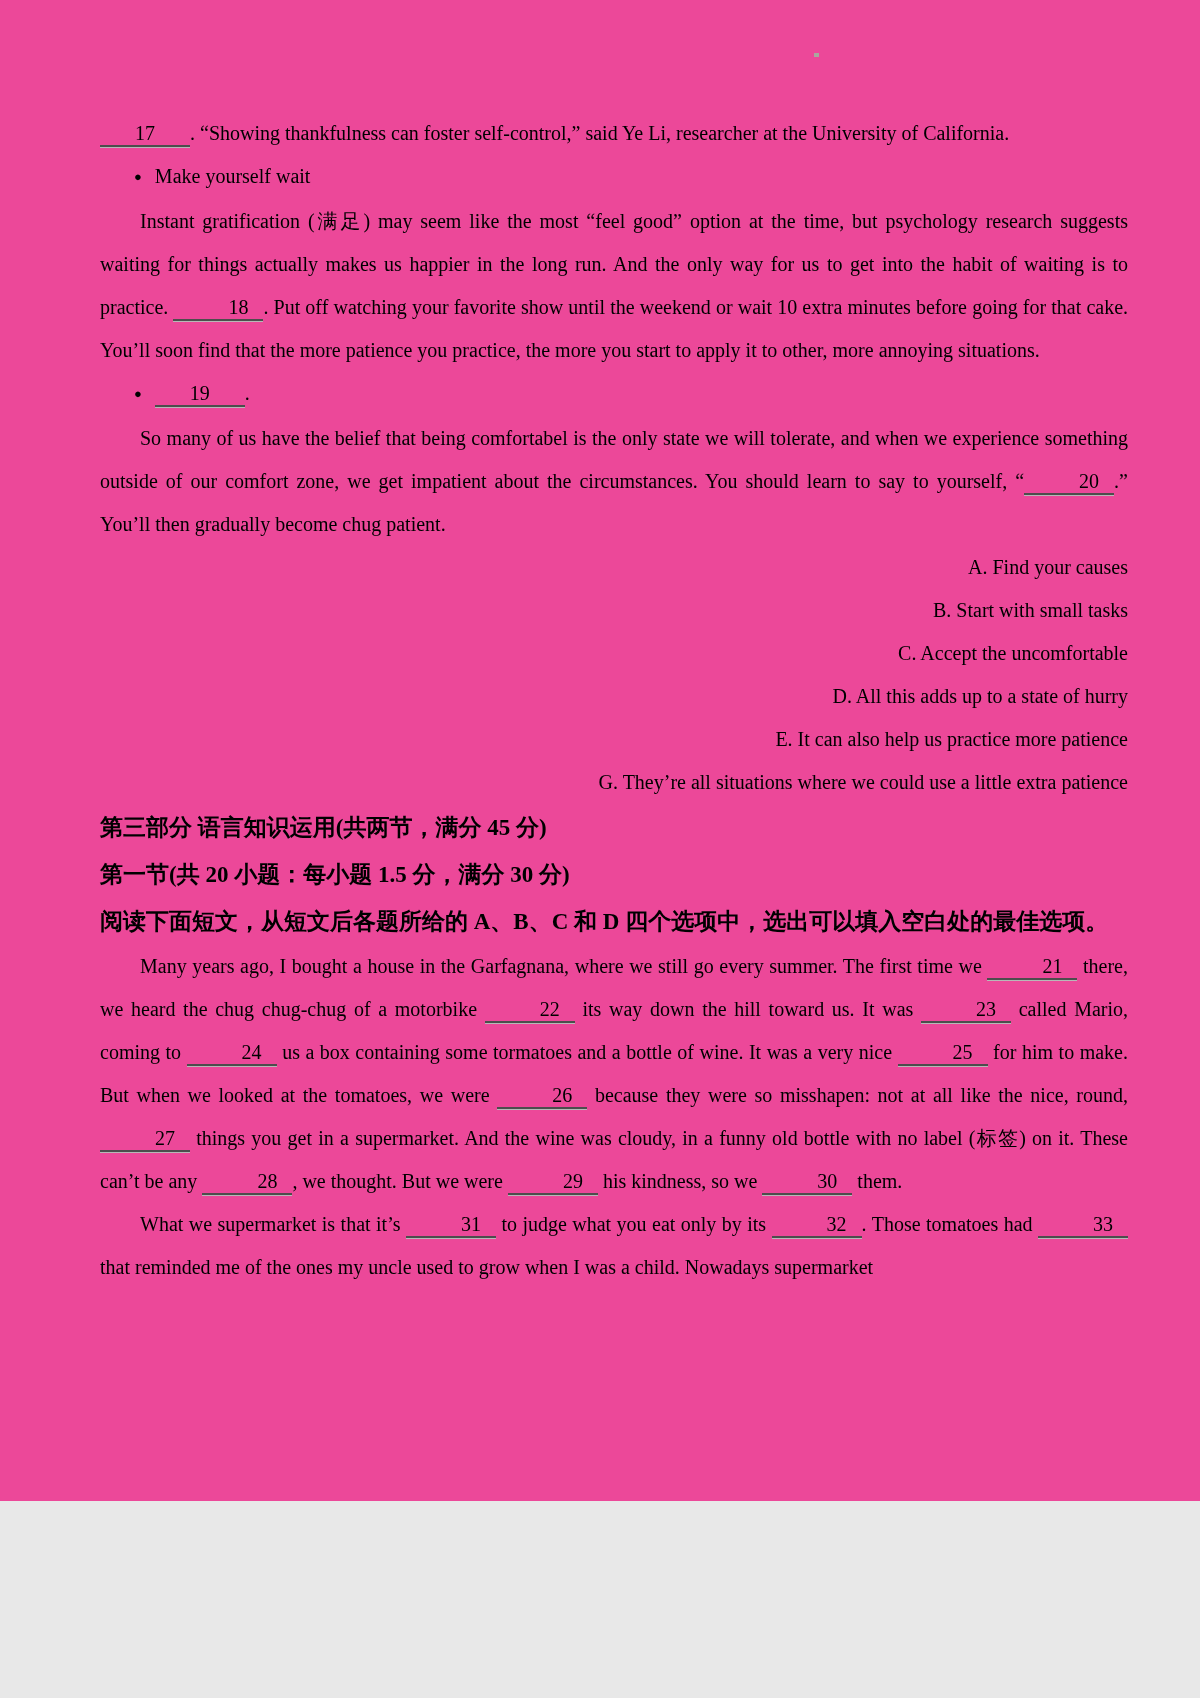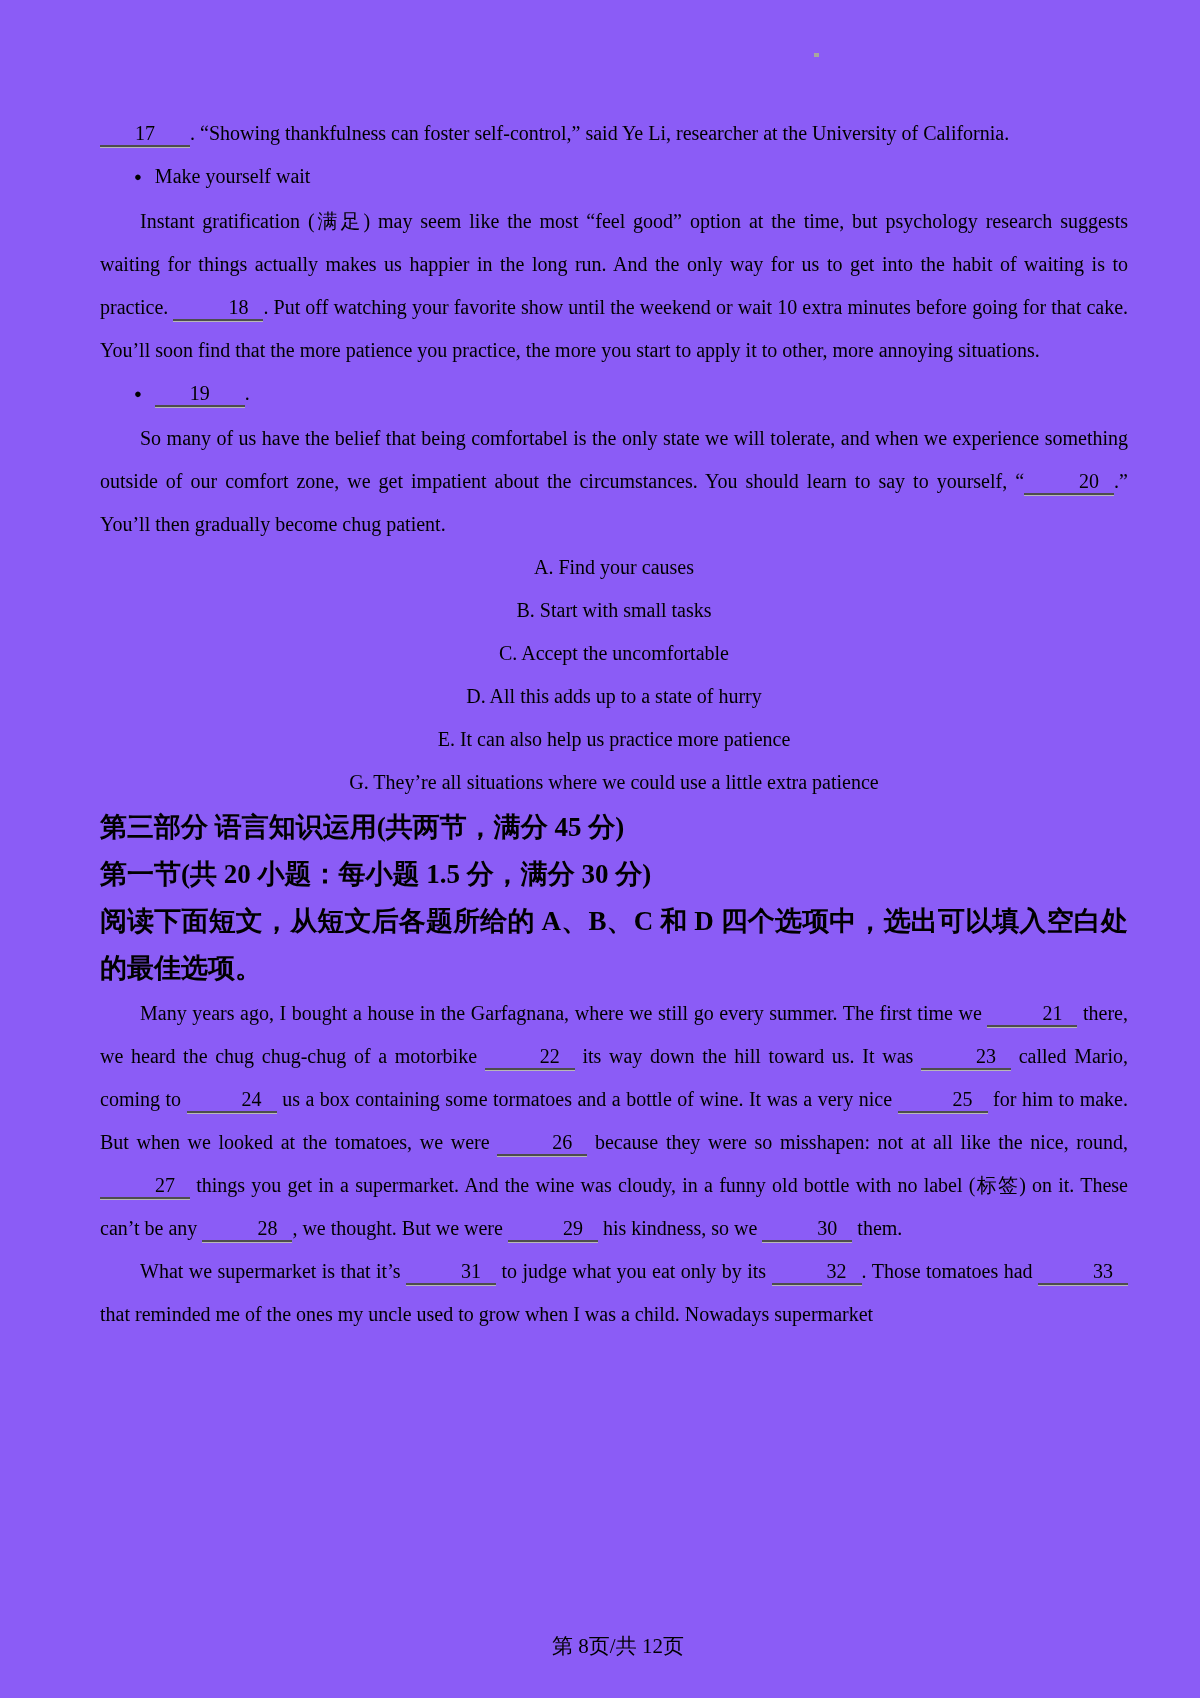--- a/index.html
+++ b/index.html
@@ -1,32 +1,32 @@
 <!DOCTYPE html>
 <html><head>
 <meta charset="utf-8">
 <style>
   html, body { margin: 0; padding: 0; background: #e8e8e8; }
   .page {
     width: 1200px;
-    height: 1698px;
-    background: #8b5cf6;
+    height: 1501px;
+    background: #ec4899;
     position: relative;
     box-sizing: border-box;
     padding: 112px 72px 0 100px;
     font-family: "Liberation Serif", "DejaVu Serif", serif;
     color: #000000;
     overflow: hidden;
   }
   .block { font-size: 20px; line-height: 43px; text-align: justify; margin: 0; }
   .para.indent { text-indent: 2em; }
-  .option { text-align: center; }
+  .option { text-align: right; }
   .bullet { text-align: left; padding-left: 34px; }
   .bullet-glyph { font-size: 13px; margin-right: 13px; position: relative; top: -2px; }
-  .heading { font-size: 27px; line-height: 47px; font-weight: bold; text-align: justify; }
+  .heading { font-size: 23px; line-height: 47px; font-weight: bold; text-align: justify; }
   .blank {
     display: inline-block;
     min-width: 86px;
     text-align: center;
     line-height: 23px;
     padding: 0 2px;
     border-bottom: 2px solid #4d4d4d;
     box-shadow: 0 1px 0 #b8b8b8;
   }
   .smudge {

